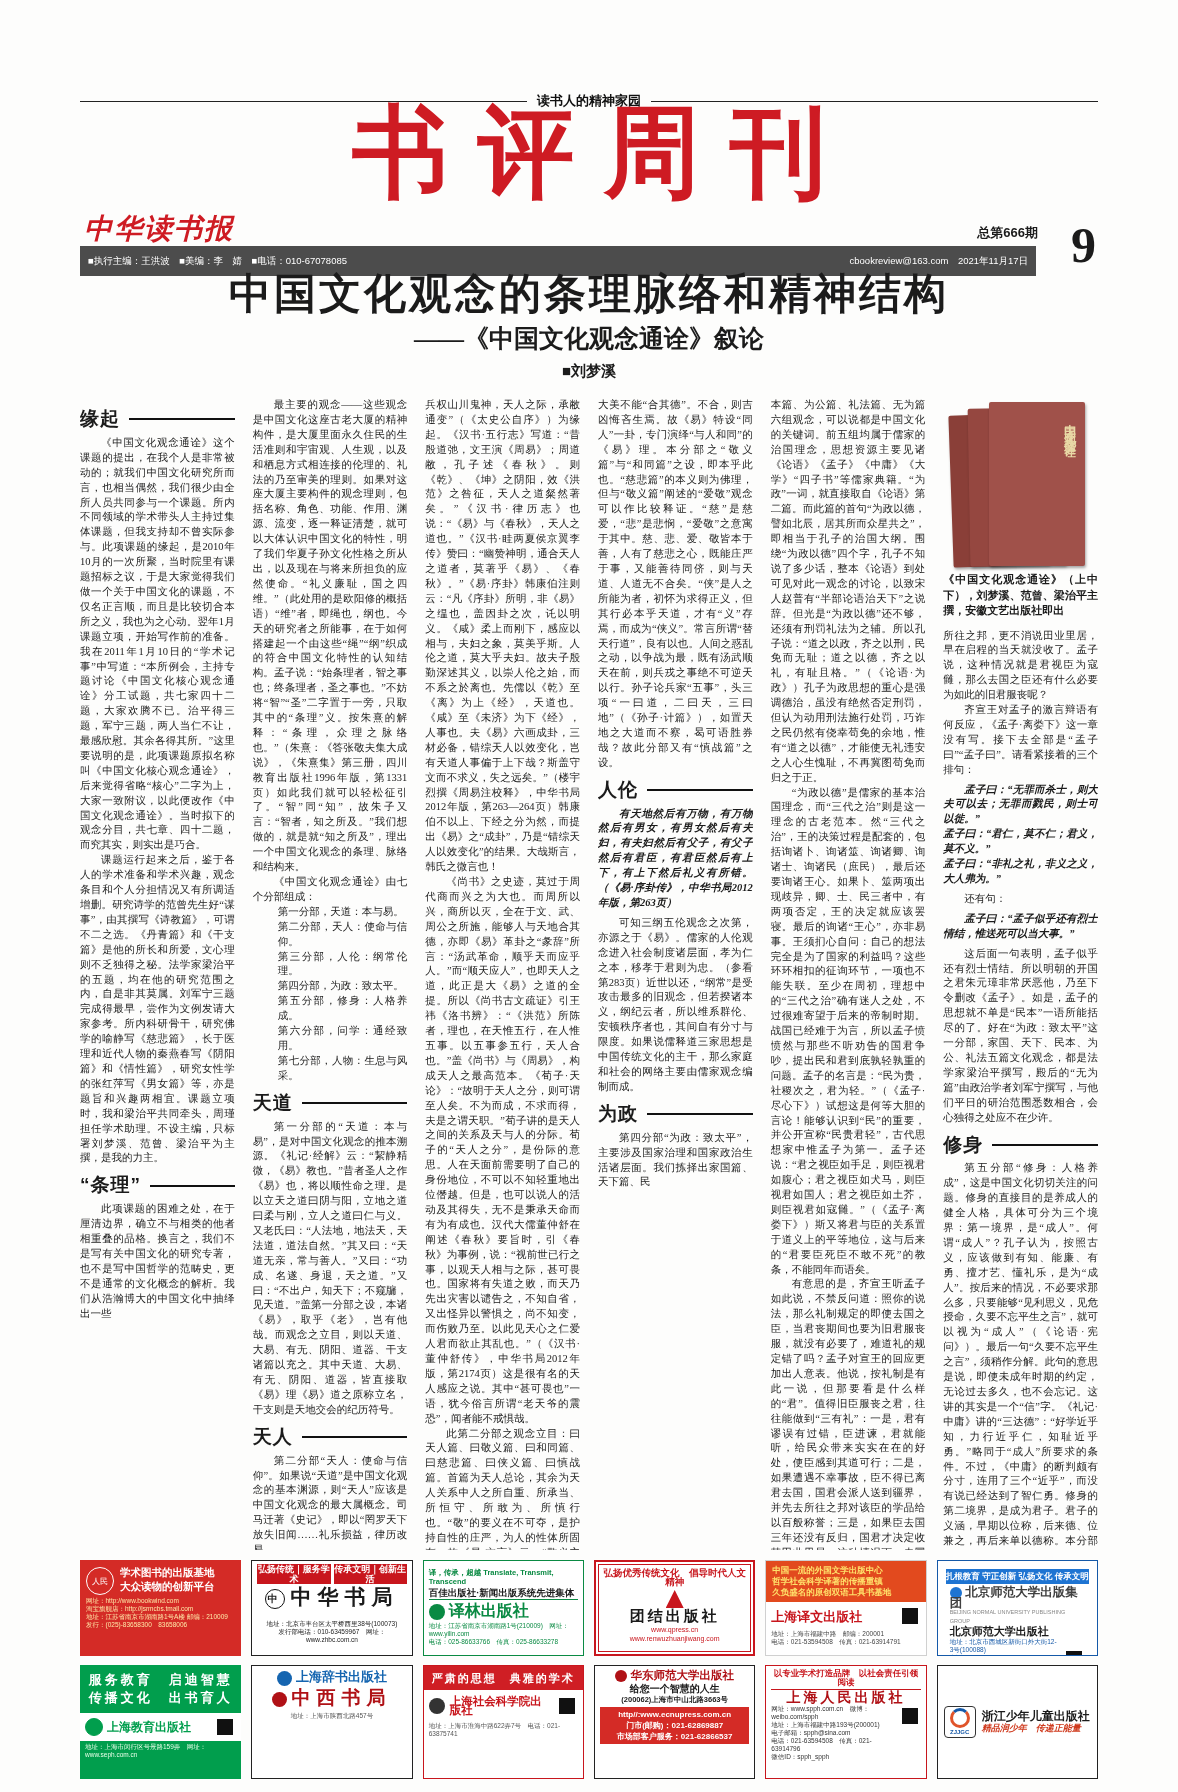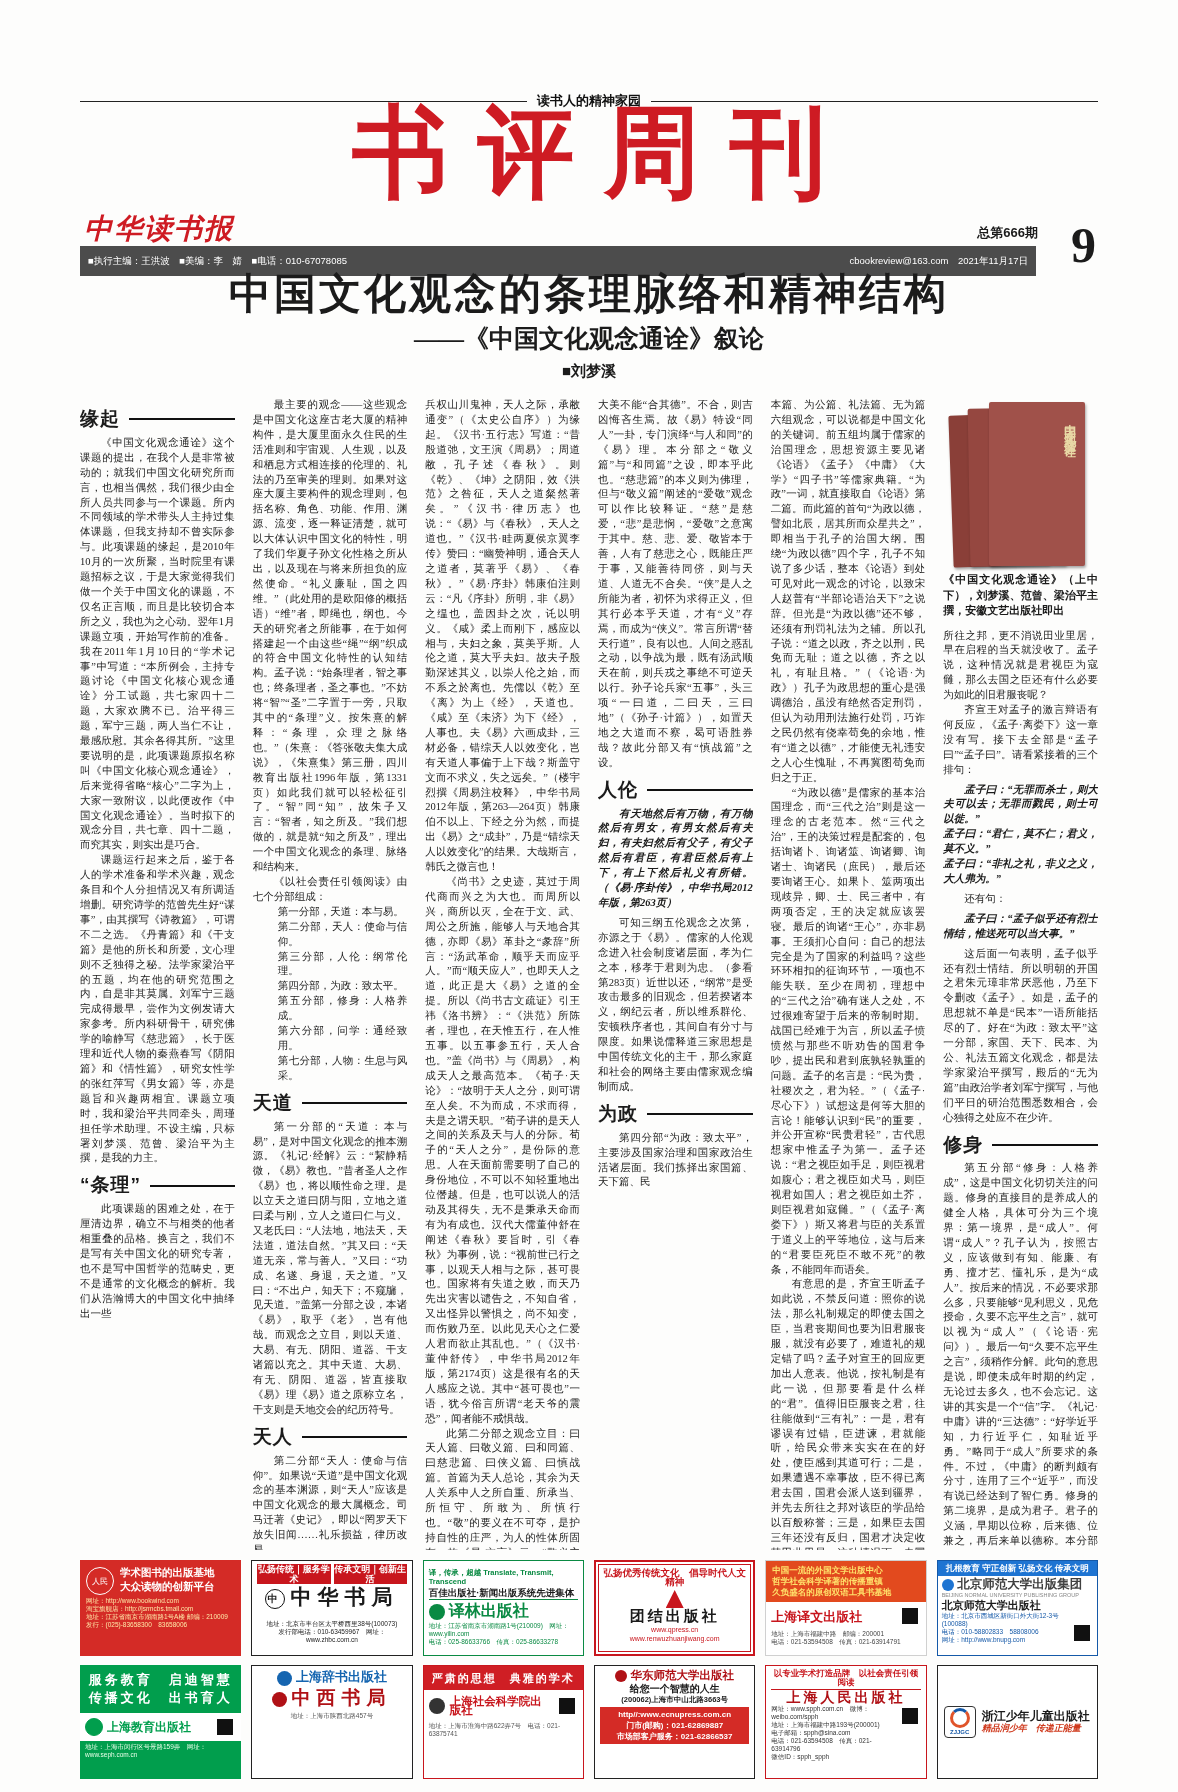--- a/index.html
+++ b/index.html
@@ -78,21 +78,21 @@
   .ad4 .mark{width:18px;height:18px;background:#c8161d;margin:4px auto;clip-path:polygon(50% 0,100% 100%,0 100%);}
   .ad4 .brand{font-size:15px;font-weight:900;font-family:"Liberation Serif",serif;letter-spacing:3px;}
   .ad4 .url{color:#c8161d;font-size:7px;margin-top:4px;}
   
   .ad5{background:#fff;border:1px solid #d0d0d0;}
   .ad5 .top{background:#e24a1e;color:#ffe16a;font-weight:bold;font-size:8.5px;line-height:11px;padding:4px 6px;}
   .ad5 .mid{display:flex;align-items:center;gap:5px;padding:3px 5px;}
   .ad5 .brand{color:#c8161d;font-size:13px;font-weight:900;flex:1;}
   .ad5 .tiny{color:#444;padding:0 5px;}
   
-  .ad6{background:#fff;border:1.5px solid #1559a8;padding:0;}
+  .ad6{background:#fff;border:1.5px solid #1559a8;padding:8px;}
   .ad6 .top{background:#1e74d2;color:#fff;font-weight:bold;font-size:8.5px;text-align:center;line-height:15px;}
   .ad6 .brand{color:#404040;font-size:12.5px;font-weight:900;margin:3px 4px 0;}
   .ad6 .en{color:#888;font-size:5.5px;margin:0 4px;}
   .ad6 .callig{font-family:"Liberation Serif",serif;font-weight:900;font-size:11px;margin:1px 4px;}
   .ad6 .row{display:flex;gap:3px;align-items:flex-end;padding:1px 4px;}
   .ad6 .tiny{color:#1559a8;flex:1;}
   
   .ad7{background:#019e4d;color:#fff;text-align:center;padding-top:6px;}
   .ad7 .sl{font-size:13px;font-weight:900;letter-spacing:3px;line-height:18px;}
   .ad7 .strip{background:#fff;color:#019e4d;margin-top:6px;display:flex;align-items:center;gap:4px;padding:3px 5px;}
@@ -161,21 +161,21 @@
       <p class="para">《中国文化观念通诠》这个课题的提出，在我个人是非常被动的；就我们中国文化研究所而言，也相当偶然，我们很少由全所人员共同参与一个课题。所内不同领域的学术带头人主持过集体课题，但我支持却不曾实际参与。此项课题的缘起，是2010年10月的一次所聚，当时院里有课题招标之议，于是大家觉得我们做一个关于中国文化的课题，不仅名正言顺，而且是比较切合本所之义，我也为之心动。翌年1月课题立项，开始写作前的准备。我在2011年1月10日的“学术记事”中写道：“本所例会，主持专题讨论《中国文化核心观念通诠》分工试题，共七家四十二题，大家欢腾不已。治平得三题，军宁三题，两人当仁不让，最感欣慰。其余各得其所。”这里要说明的是，此项课题原拟名称叫《中国文化核心观念通诠》，后来觉得省略“核心”二字为上，大家一致附议，以此便改作《中国文化观念通诠》。当时拟下的观念分目，共七章、四十二题，而究其实，则实出是巧合。</p>
       <p class="para">课题运行起来之后，鉴于各人的学术准备和学术兴趣，观念条目和个人分担情况又有所调适增删。研究诗学的范曾先生好“谋事”，由其撰写《诗教篇》，可谓不二之选。《丹青篇》和《干支篇》是他的所长和所爱，文心理则不乏独得之秘。法学家梁治平的五题，均在他的研究范围之内，自是非其莫属。刘军宁三题完成得最早，尝作为文例发请大家参考。所内科研骨干，研究佛学的喻静写《慈悲篇》，长于医理和近代人物的秦燕春写《阴阳篇》和《情性篇》，研究女性学的张红萍写《男女篇》等，亦是题旨和兴趣两相宜。课题立项时，我和梁治平共同牵头，周瑾担任学术助理。不设主编，只标署刘梦溪、范曾、梁治平为主撰，是我的力主。</p>
       <div class="sec-head">
         <span>“条理”</span>
         <span class="rule"></span>
       </div>
       <p class="para">此项课题的困难之处，在于厘清边界，确立不与相类的他者相重叠的品格。换言之，我们不是写有关中国文化的研究专著，也不是写中国哲学的范畴史，更不是通常的文化概念的解析。我们从浩瀚博大的中国文化中抽绎出一些</p>
     </div>
   <div class="col">
       <p class="para">最主要的观念——这些观念是中国文化这座古老大厦的精神构件，是大厦里面永久住民的生活准则和宇宙观、人生观，以及和栖息方式相连接的伦理的、礼法的乃至审美的理则。如果对这座大厦主要构件的观念理则，包括名称、角色、功能、作用、渊源、流变，逐一释证清楚，就可以大体认识中国文化的特性，明了我们华夏子孙文化性格之所从出，以及现在与将来所担负的应然使命。“礼义廉耻，国之四维。”（此处用的是欧阳修的概括语）“维”者，即绳也，纲也。今天的研究者之所能事，在于如何搭建起一个由这些“绳”“纲”织成的符合中国文化特性的认知结构。孟子说：“始条理者，智之事也；终条理者，圣之事也。”不妨将“智”“圣”二字置于一旁，只取其中的“条理”义。按朱熹的解释：“条理，众理之脉络也。”（朱熹：《答张敬夫集大成说》，《朱熹集》第三册，四川教育出版社1996年版，第1331页）如此我们就可以轻松征引了。“智”同“知”，故朱子又言：“智者，知之所及。”我们想做的，就是就“知之所及”，理出一个中国文化观念的条理、脉络和结构来。</p>
-      <p class="para">《以社会责任引领阅读》由七个分部组成：</p>
+      <p class="para">《中国文化观念通诠》由七个分部组成：</p>
       <div class="list-line">第一分部，天道：本与易。</div>
       <div class="list-line">第二分部，天人：使命与信仰。</div>
       <div class="list-line">第三分部，人伦：纲常伦理。</div>
       <div class="list-line">第四分部，为政：致太平。</div>
       <div class="list-line">第五分部，修身：人格养成。</div>
       <div class="list-line">第六分部，问学：通经致用。</div>
       <div class="list-line">第七分部，人物：生息与风采。</div>
       <div class="sec-head">
         <span>天道</span>
         <span class="rule"></span>

